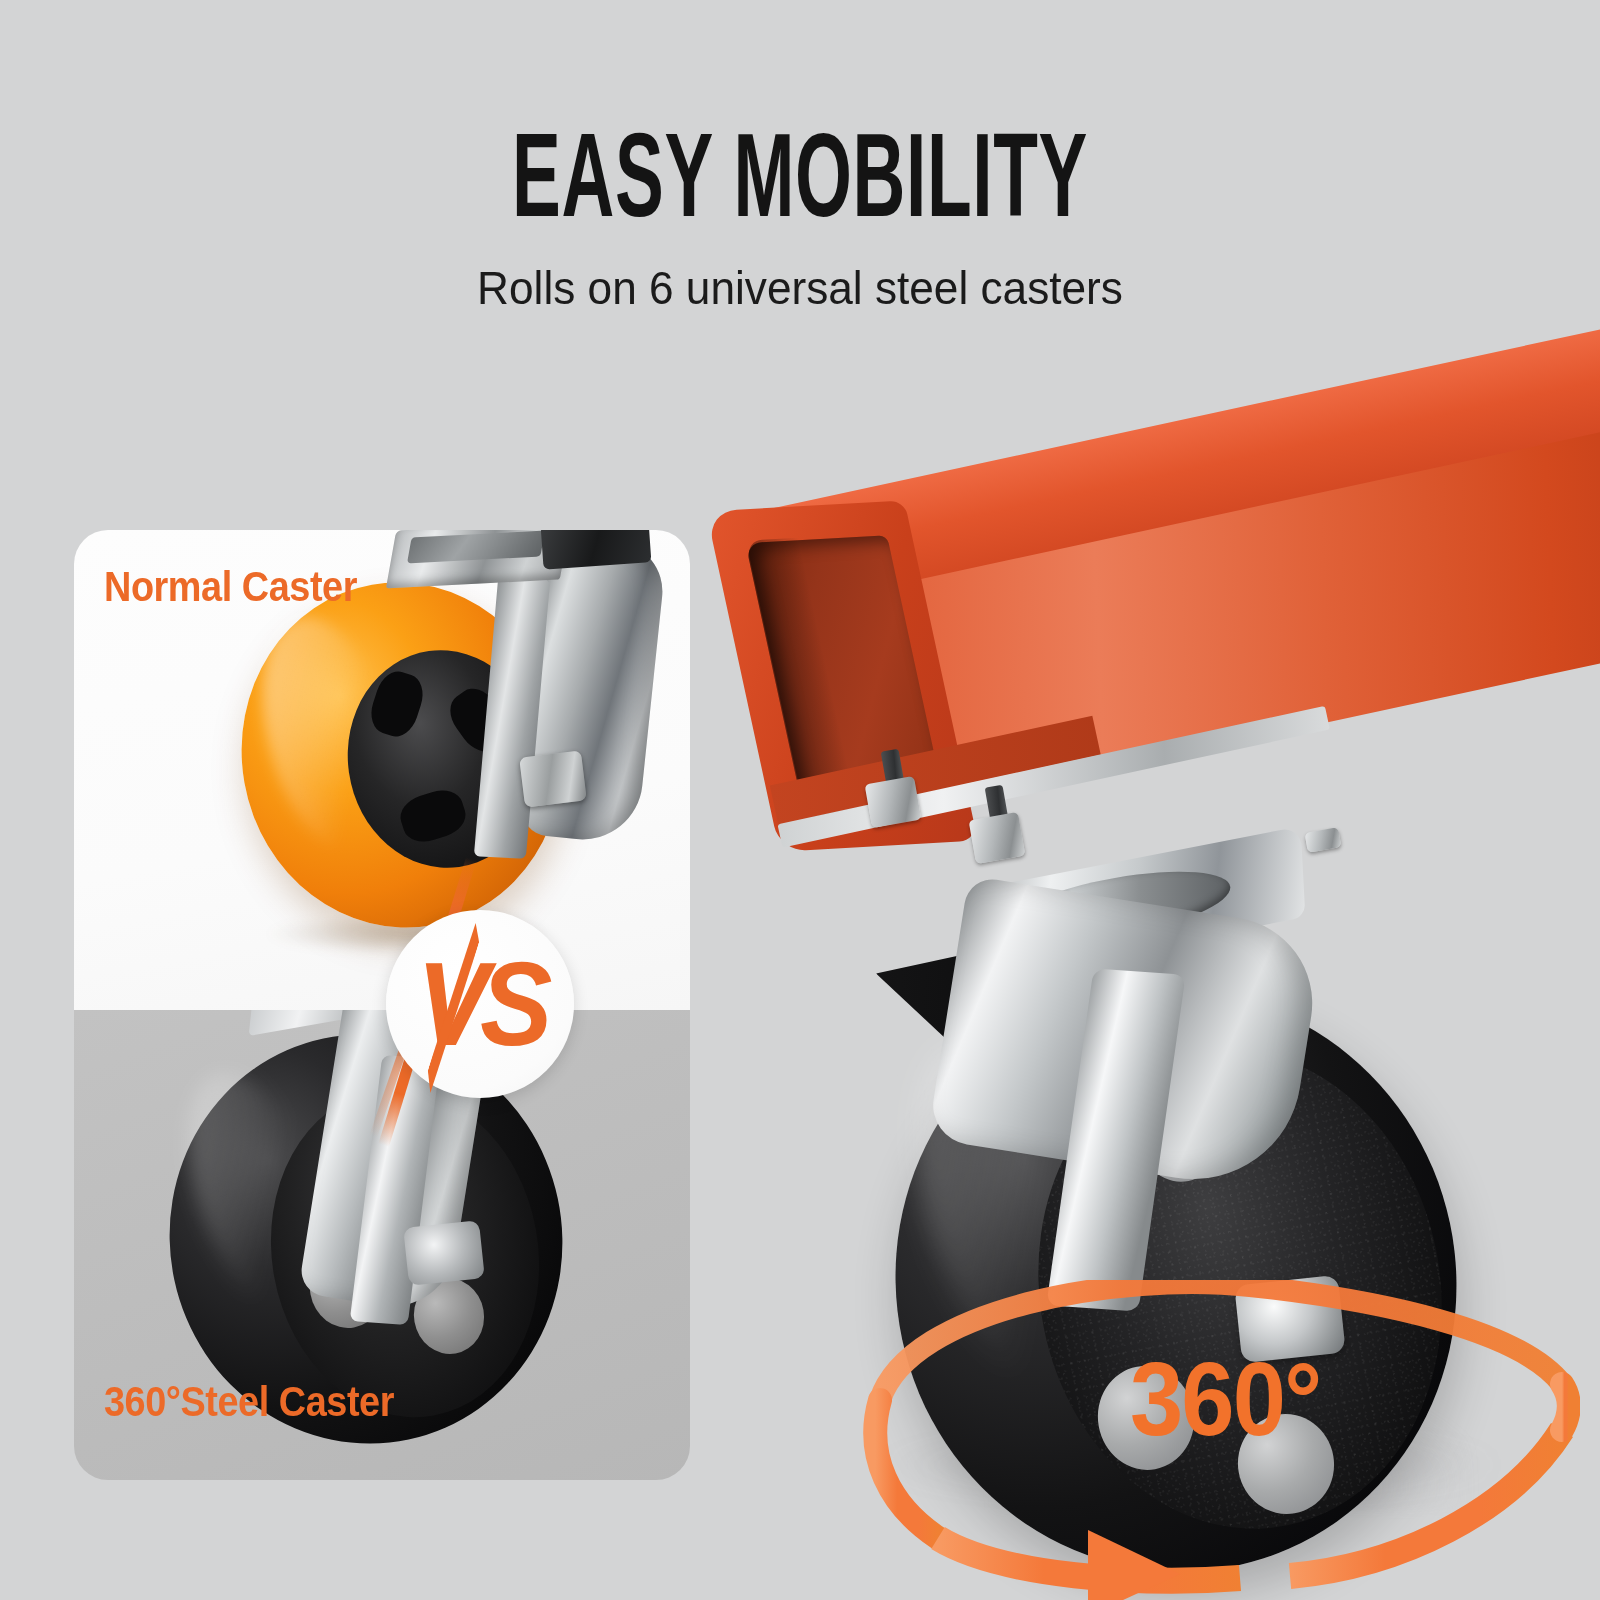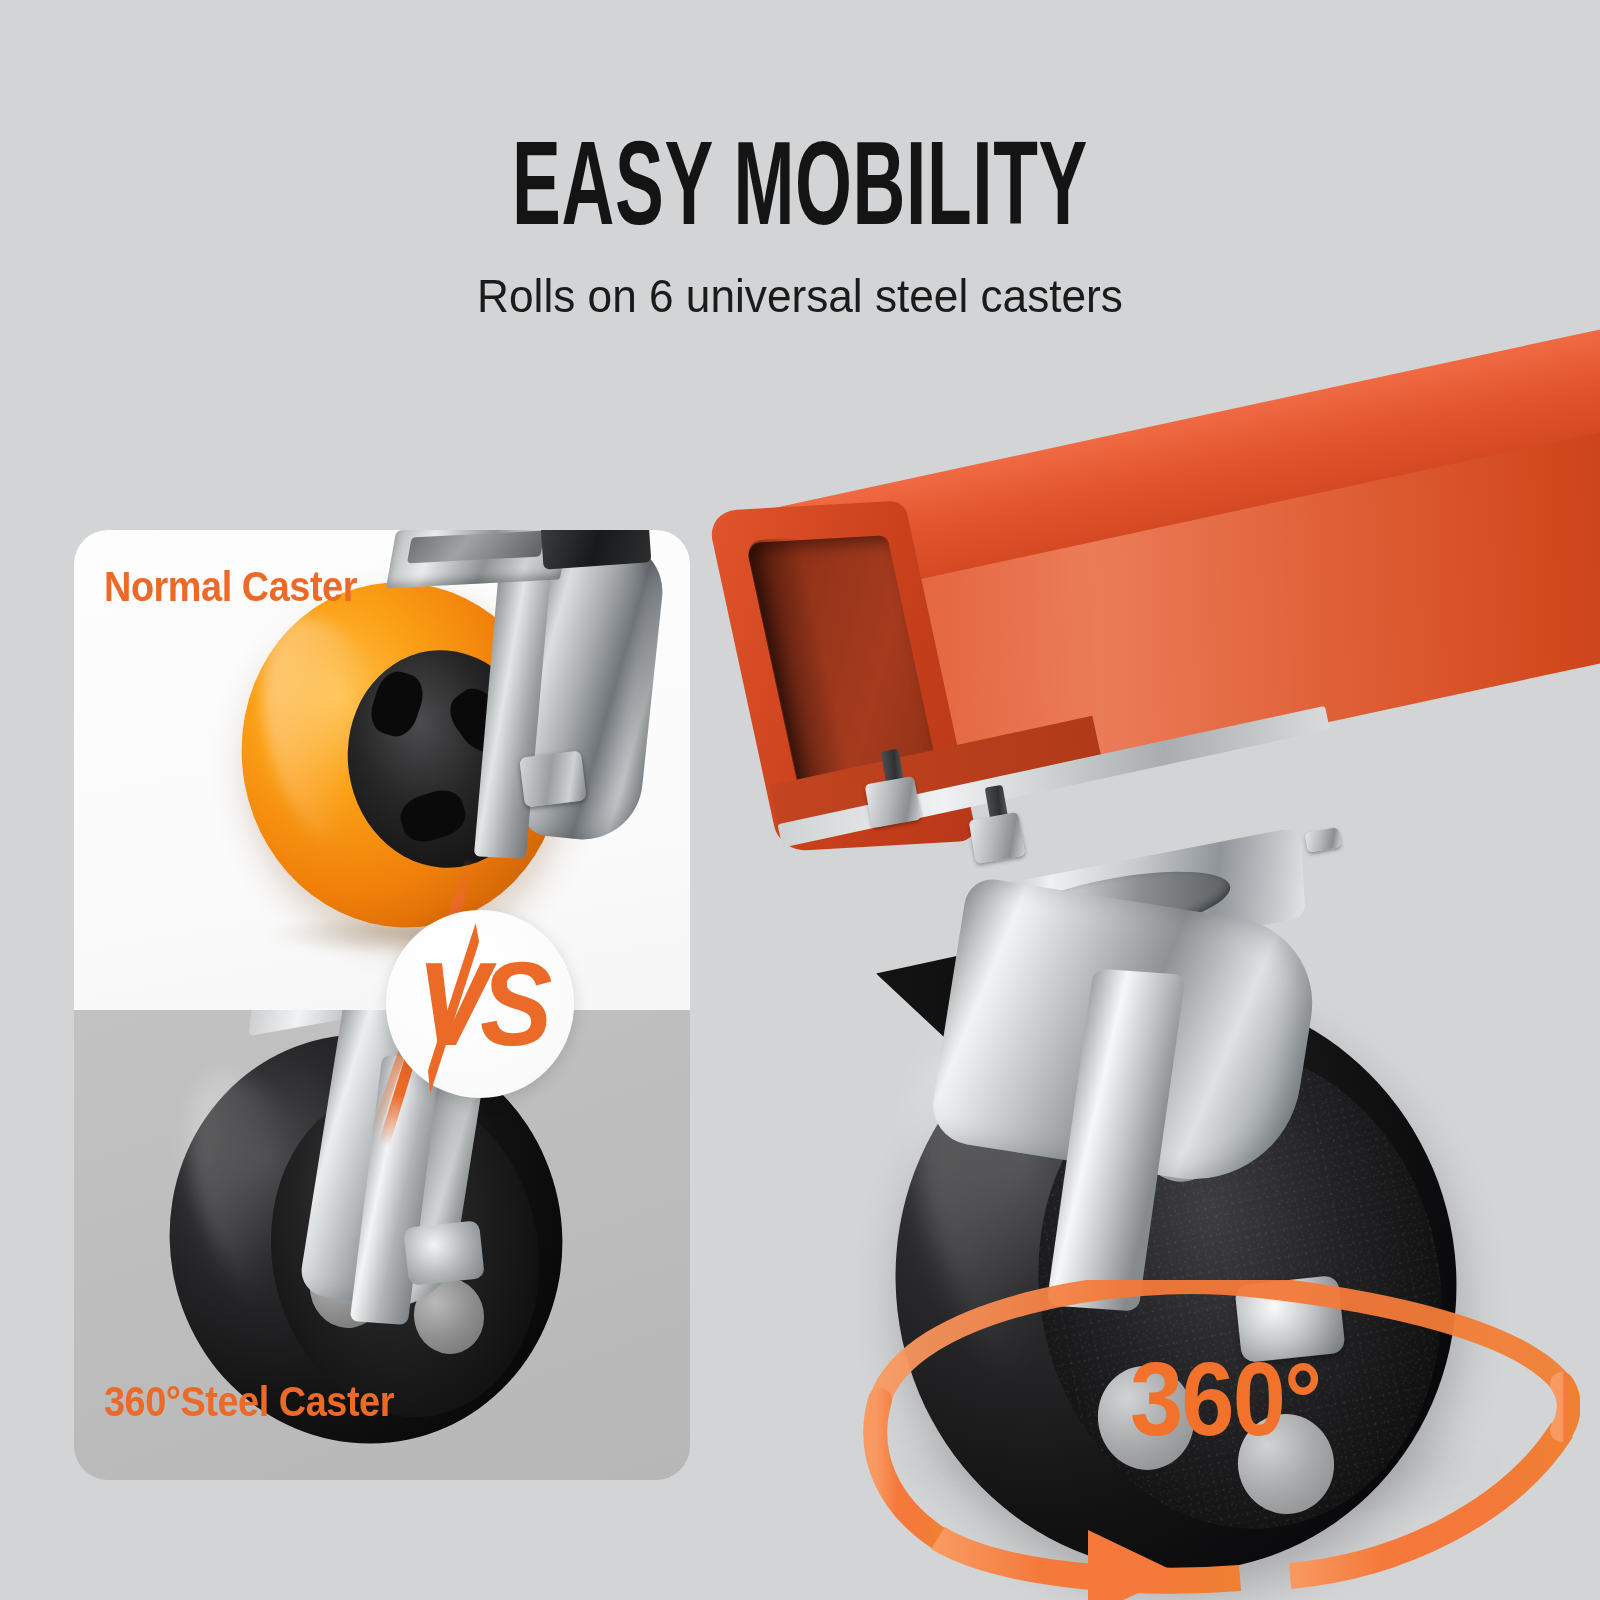--- a/index.html
+++ b/index.html
@@ -5,21 +5,21 @@
   * { margin:0; padding:0; box-sizing:border-box; }
   html, body { width:1600px; height:1600px; }
   body {
     background:#d3d4d5;
     font-family:"Liberation Sans", sans-serif;
     overflow:hidden;
     position:relative;
   }
 
   
-  .header { position:absolute; top:16px; left:0; width:1600px; text-align:center; }
+  .header { position:absolute; top:8px; left:0; width:1600px; text-align:center; }
   .headline {
     margin-top:108px;
     font-size:118px;
     line-height:1.0;
     font-weight:bold;
     color:#141414;
     letter-spacing:1px;
     transform:scaleX(0.62);
     transform-origin:center top;
     white-space:nowrap;

